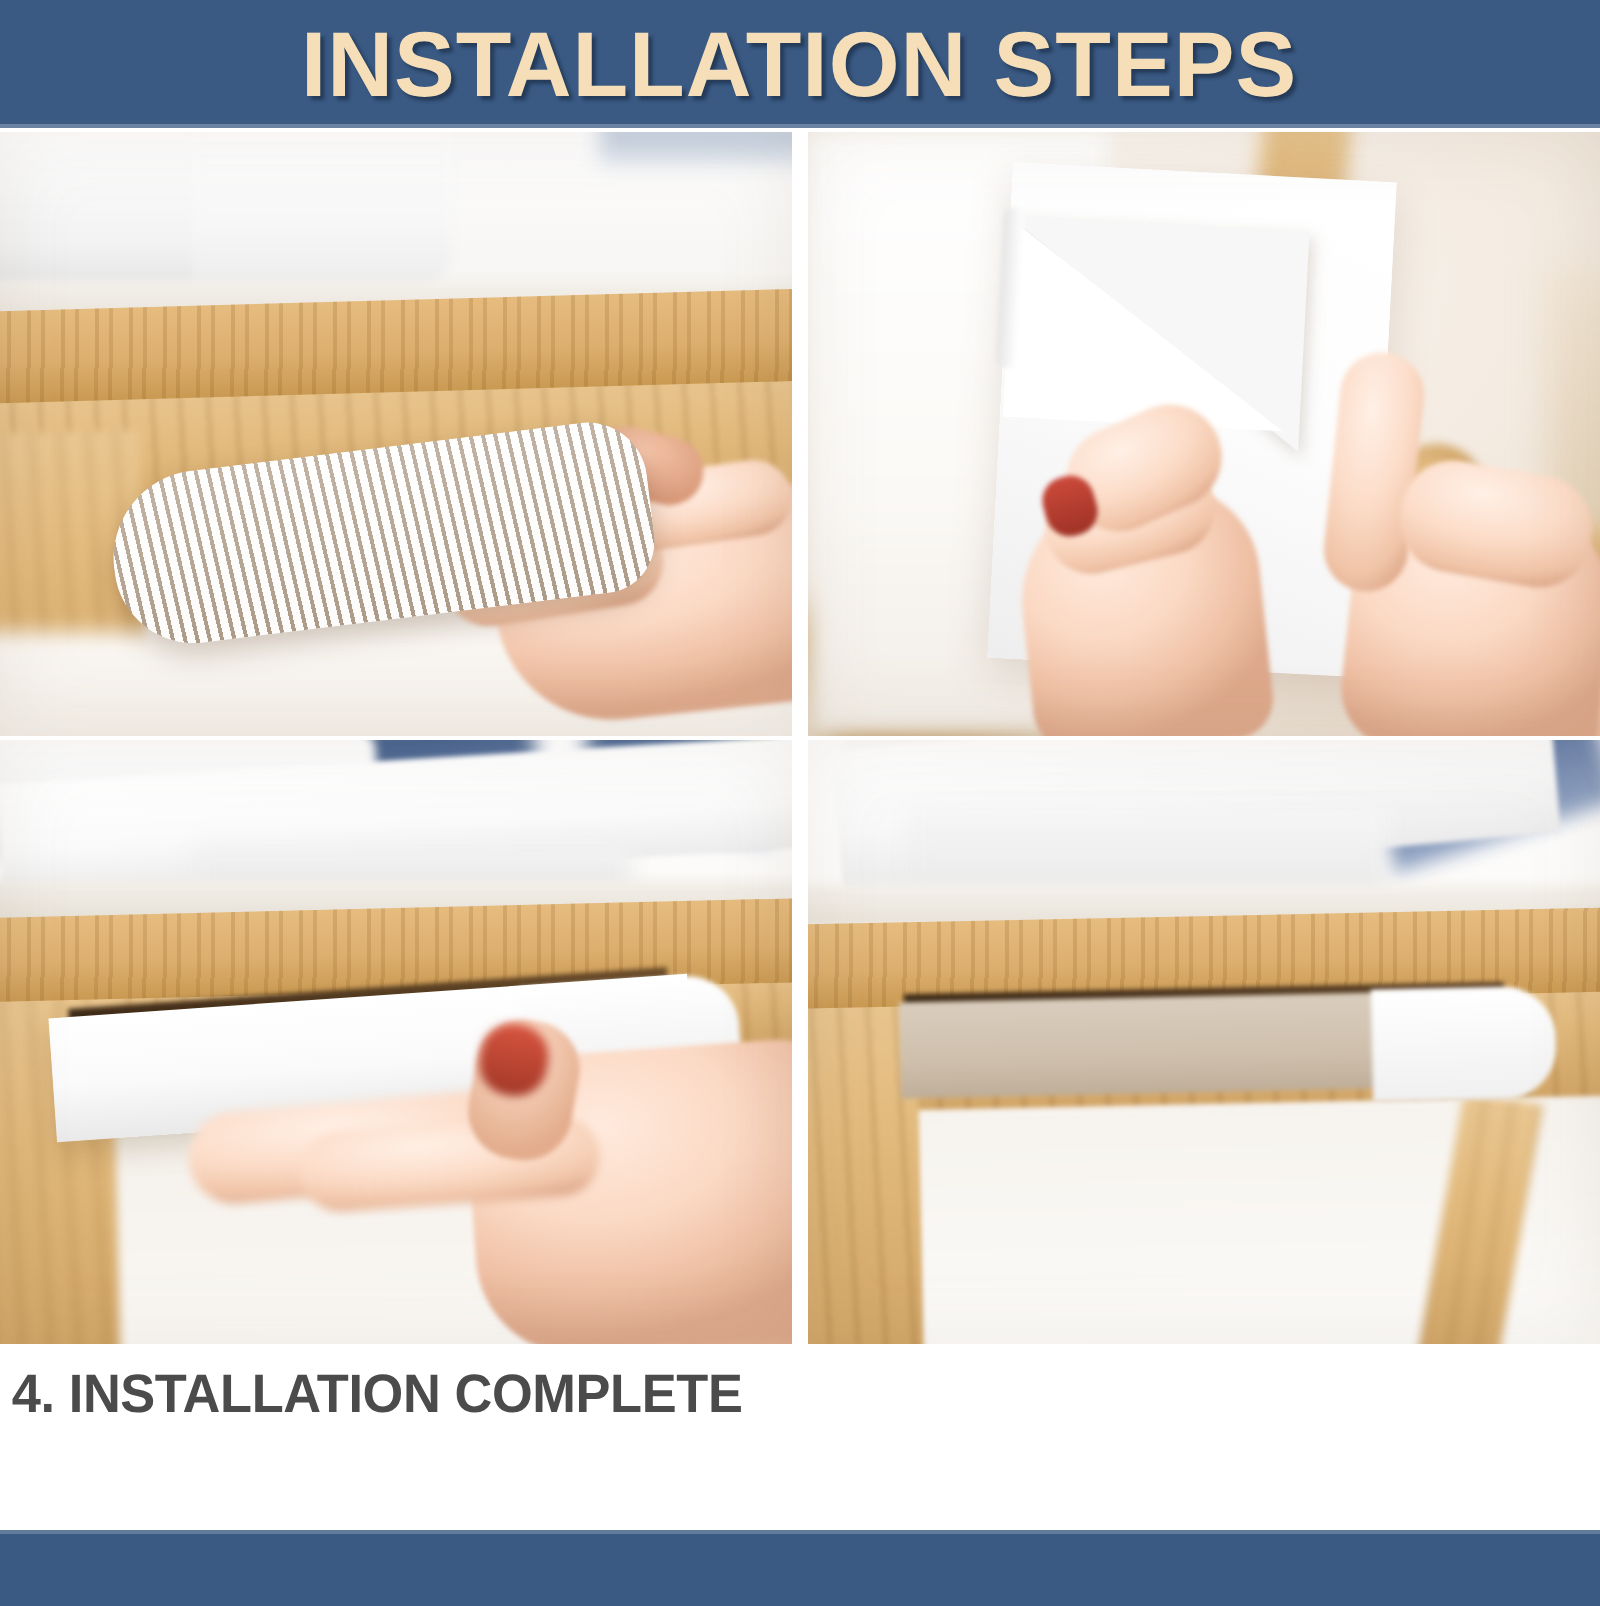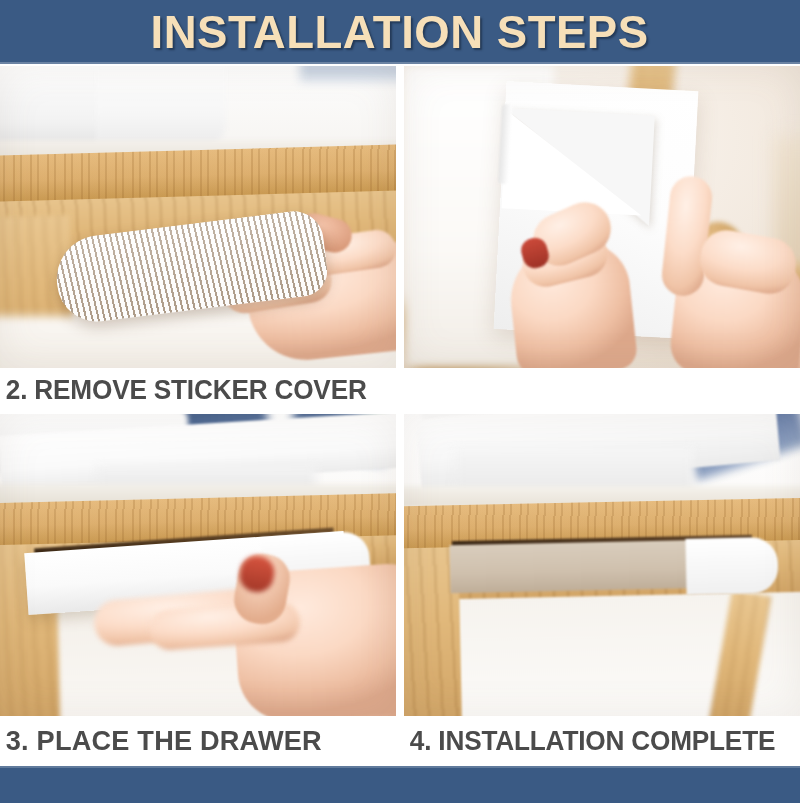--- a/index.html
+++ b/index.html
@@ -344,23 +344,20 @@
             <div class="lay p2-fingL2 skin-soft blur1"></div>
             <div class="lay p2-fingL1 skin-soft blur1"></div>
             <div class="lay p2-nailL blur1"></div>
             <div class="lay vignette"></div>
           </div>
         </div>
 
       </div>
 
       <div class="row-captions">
-        <div class="caption-cell tight">
-          <span class="caption-text">2. REMOVE STICKER COVER</span>
-        </div>
       </div>
     </div>
 
     <div class="steps-row row2">
       <div class="row-photos">
 
         <div class="photo-cell">
           <div class="scene">
             <div class="lay p3-wall"></div>
             <div class="lay p3-blue blur4"></div>
@@ -403,23 +400,20 @@
             <div class="lay p4-drawergap blur1"></div>
             <div class="lay p4-drawer blur1"></div>
             <div class="lay p4-drawerend blur1"></div>
             <div class="lay vignette"></div>
           </div>
         </div>
 
       </div>
 
       <div class="row-captions">
-        <div class="caption-cell">
-          <span class="caption-text">3. PLACE THE DRAWER</span>
-        </div>
         <div class="caption-cell tight">
           <span class="caption-text">4. INSTALLATION COMPLETE</span>
         </div>
       </div>
     </div>
 
   </div>
 
   <div class="footer-bar"></div>
 

